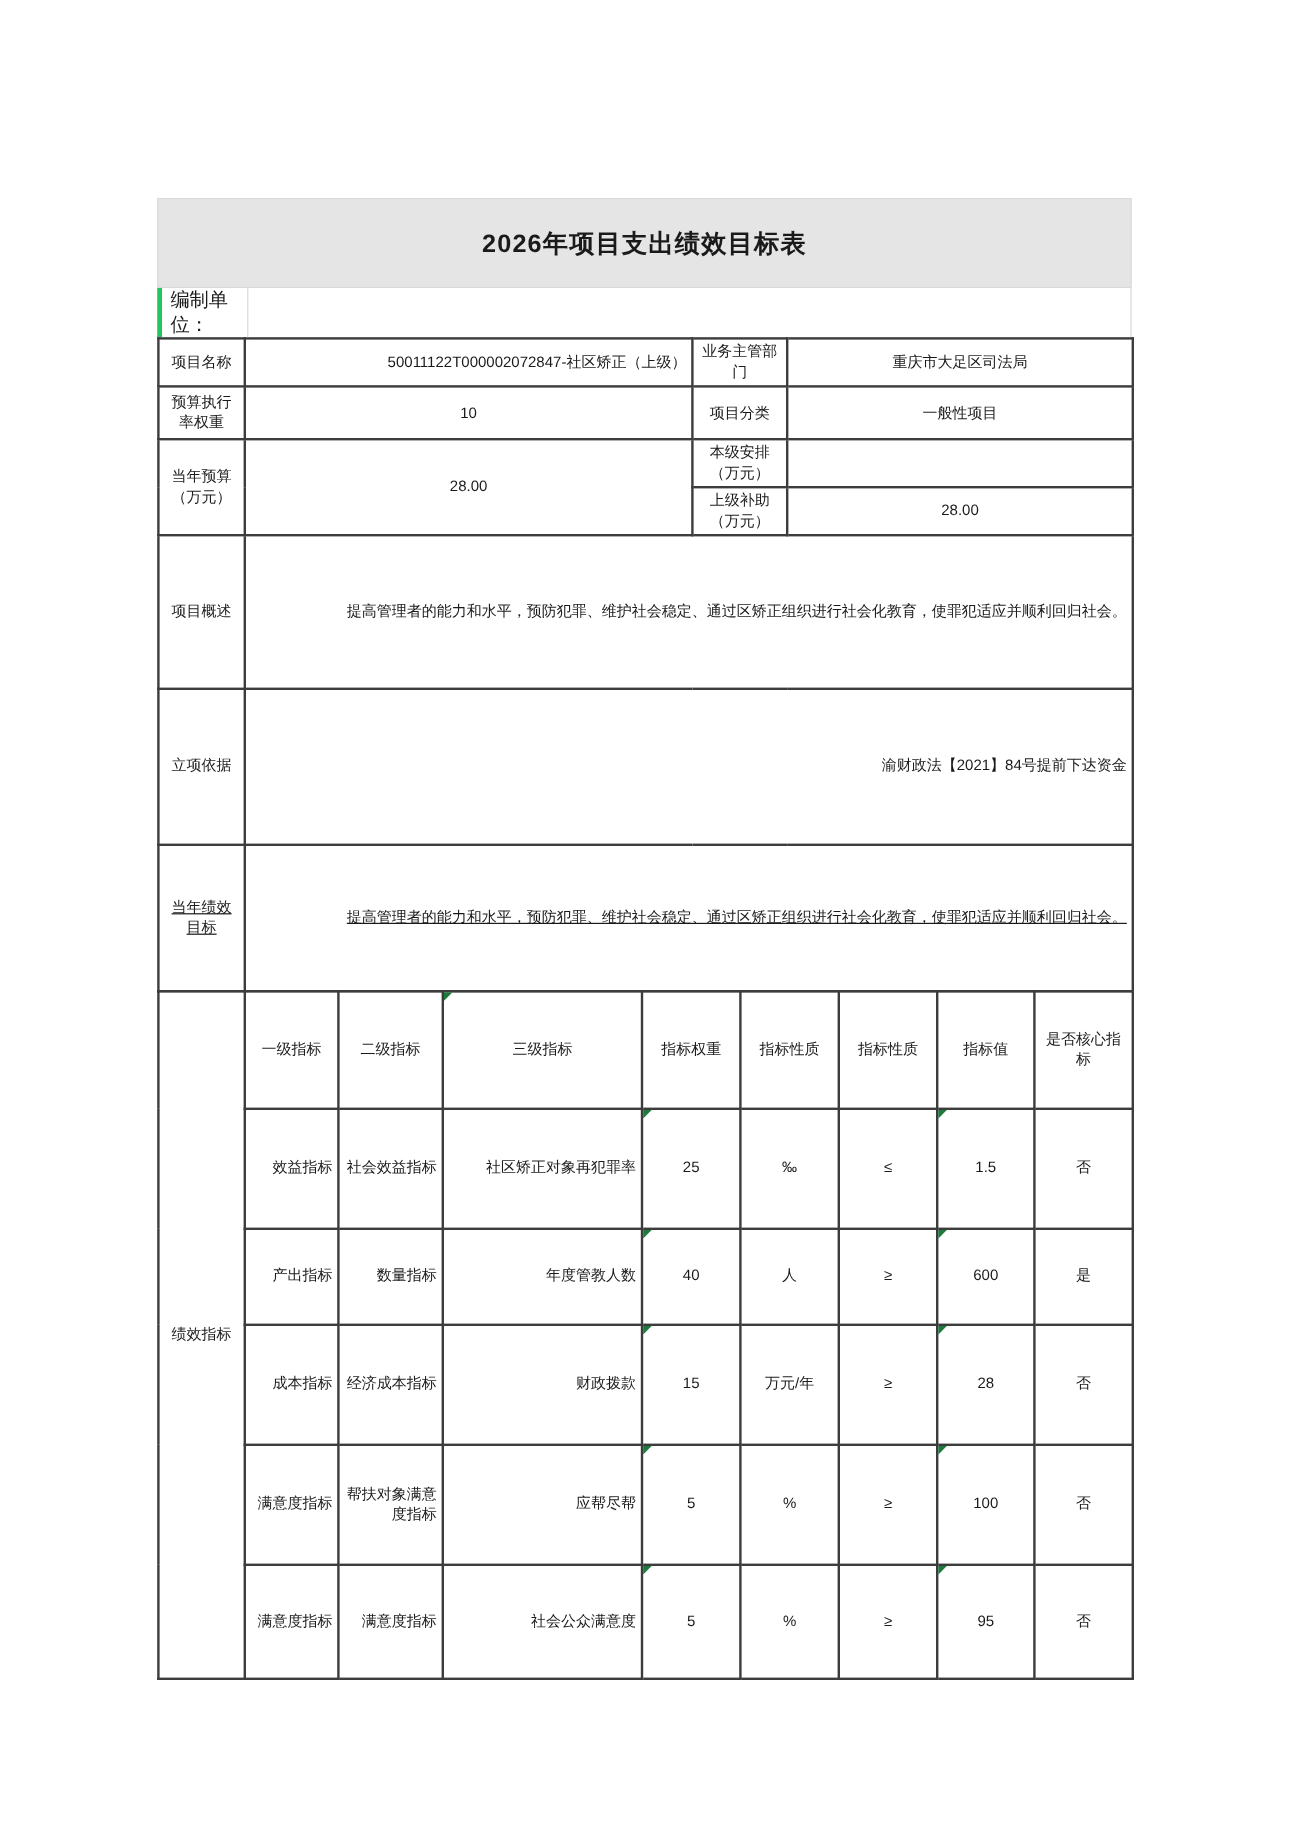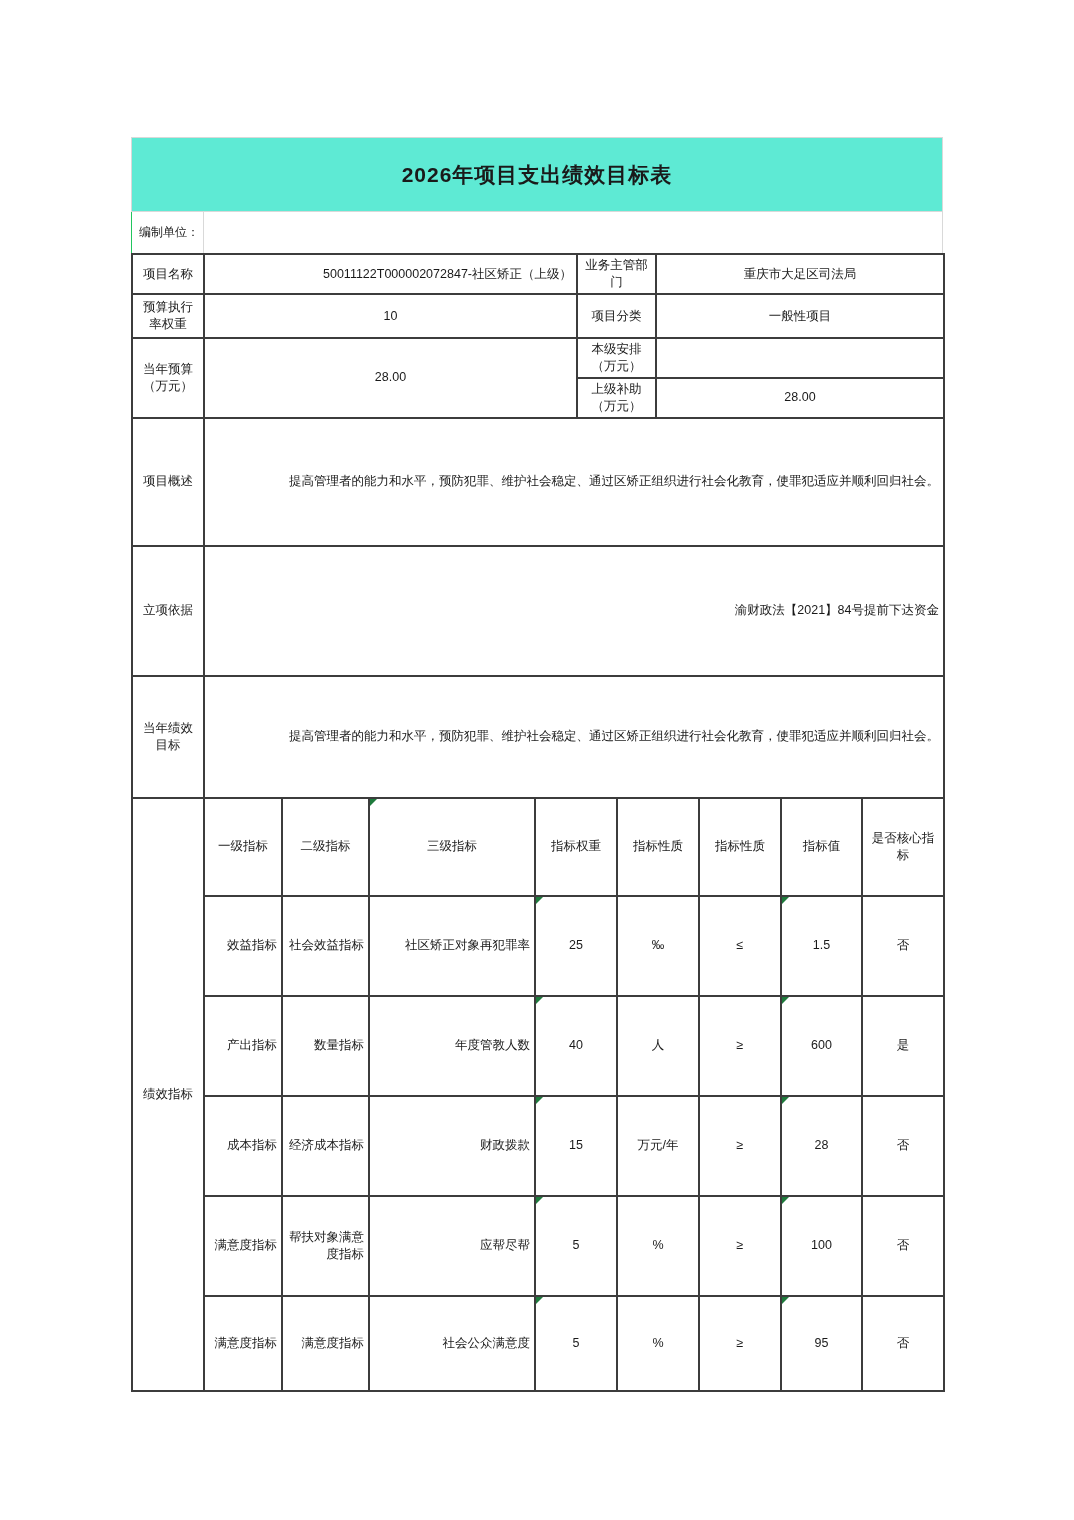--- a/index.html
+++ b/index.html
@@ -3,24 +3,24 @@
 <meta charset="utf-8">
 <style>
   * { margin:0; padding:0; box-sizing:border-box; }
   html,body { width:1074px; height:1520px; background:#ffffff;
     font-family:"Liberation Sans","DejaVu Sans",sans-serif; color:#1a1a1a; }
   .page { position:relative; width:1074px; height:1520px; background:#ffffff; overflow:hidden; }
   .card { position:absolute; left:131px; top:137px; width:812px; }
 
   
   .title-block { height:75px; border:1px solid #d9d9d9; display:flex;
-    align-items:center; justify-content:center; background:#5eead4; }
+    align-items:center; justify-content:center; background:#e5e5e5;margin-top:28px; }
   .title-block h1 { font-size:21px; font-weight:bold; letter-spacing:1px; }
-  .prep-row { height:41px; display:flex; border-left:1px solid #22c55e;
-    border-right:1px solid #d9d9d9; font-size:12px; }
+  .prep-row { height:41px; display:flex; border-left:4px solid #22c55e;
+    border-right:1px solid #d9d9d9; font-size:16px; }
   .prep-label { width:72px; display:flex; align-items:center; padding-left:7px;
     border-right:1px solid #d9d9d9; }
   .prep-value { width:537px; display:flex; align-items:center; padding-left:5px;
     border-right:1px solid #d9d9d9; }
   .prep-unit { flex:1; display:flex; align-items:center; justify-content:flex-end;
     padding-right:4px; }
 
   
   table { border-collapse:collapse; table-layout:fixed; width:812px; font-size:12.5px; }
   td { border:2px solid #3c3c3c; vertical-align:middle; text-align:center;
@@ -94,21 +94,21 @@
         <td>28.00</td>
       </tr>
       <tr style="height:128px;">
         <td>项目概述</td>
         <td class="tl" colspan="3">提高管理者的能力和水平，预防犯罪、维护社会稳定、通过区矫正组织进行社会化教育，使罪犯适应并顺利回归社会。</td>
       </tr>
       <tr style="height:130px;">
         <td>立项依据</td>
         <td class="tl" colspan="3">渝财政法【2021】84号提前下达资金</td>
       </tr>
-      <tr style="height:122px;">
+      <tr style="height:122px;text-decoration:underline;">
         <td>当年绩效目标</td>
         <td class="tl" colspan="3">提高管理者的能力和水平，预防犯罪、维护社会稳定、通过区矫正组织进行社会化教育，使罪犯适应并顺利回归社会。</td>
       </tr>
     </tbody>
       </table>
 
     <table class="ind-table">
       <colgroup>
           <col class="k0">
           <col class="k1">
@@ -135,21 +135,21 @@
       <tr style="height:100px;">
         <td class="tl">效益指标</td>
         <td class="tl">社会效益指标</td>
         <td class="tl">社区矫正对象再犯罪率</td>
         <td><span class="tri"></span><span>25</span></td>
         <td>‰</td>
         <td>≤</td>
         <td><span class="tri"></span><span>1.5</span></td>
         <td>否</td>
       </tr>
-      <tr style="height:100px;margin-top:16px;">
+      <tr style="height:80px;margin-top:16px;">
         <td class="tl">产出指标</td>
         <td class="tl">数量指标</td>
         <td class="tl">年度管教人数</td>
         <td><span class="tri"></span><span>40</span></td>
         <td>人</td>
         <td>≥</td>
         <td><span class="tri"></span><span>600</span></td>
         <td>是</td>
       </tr>
       <tr style="height:100px;">

